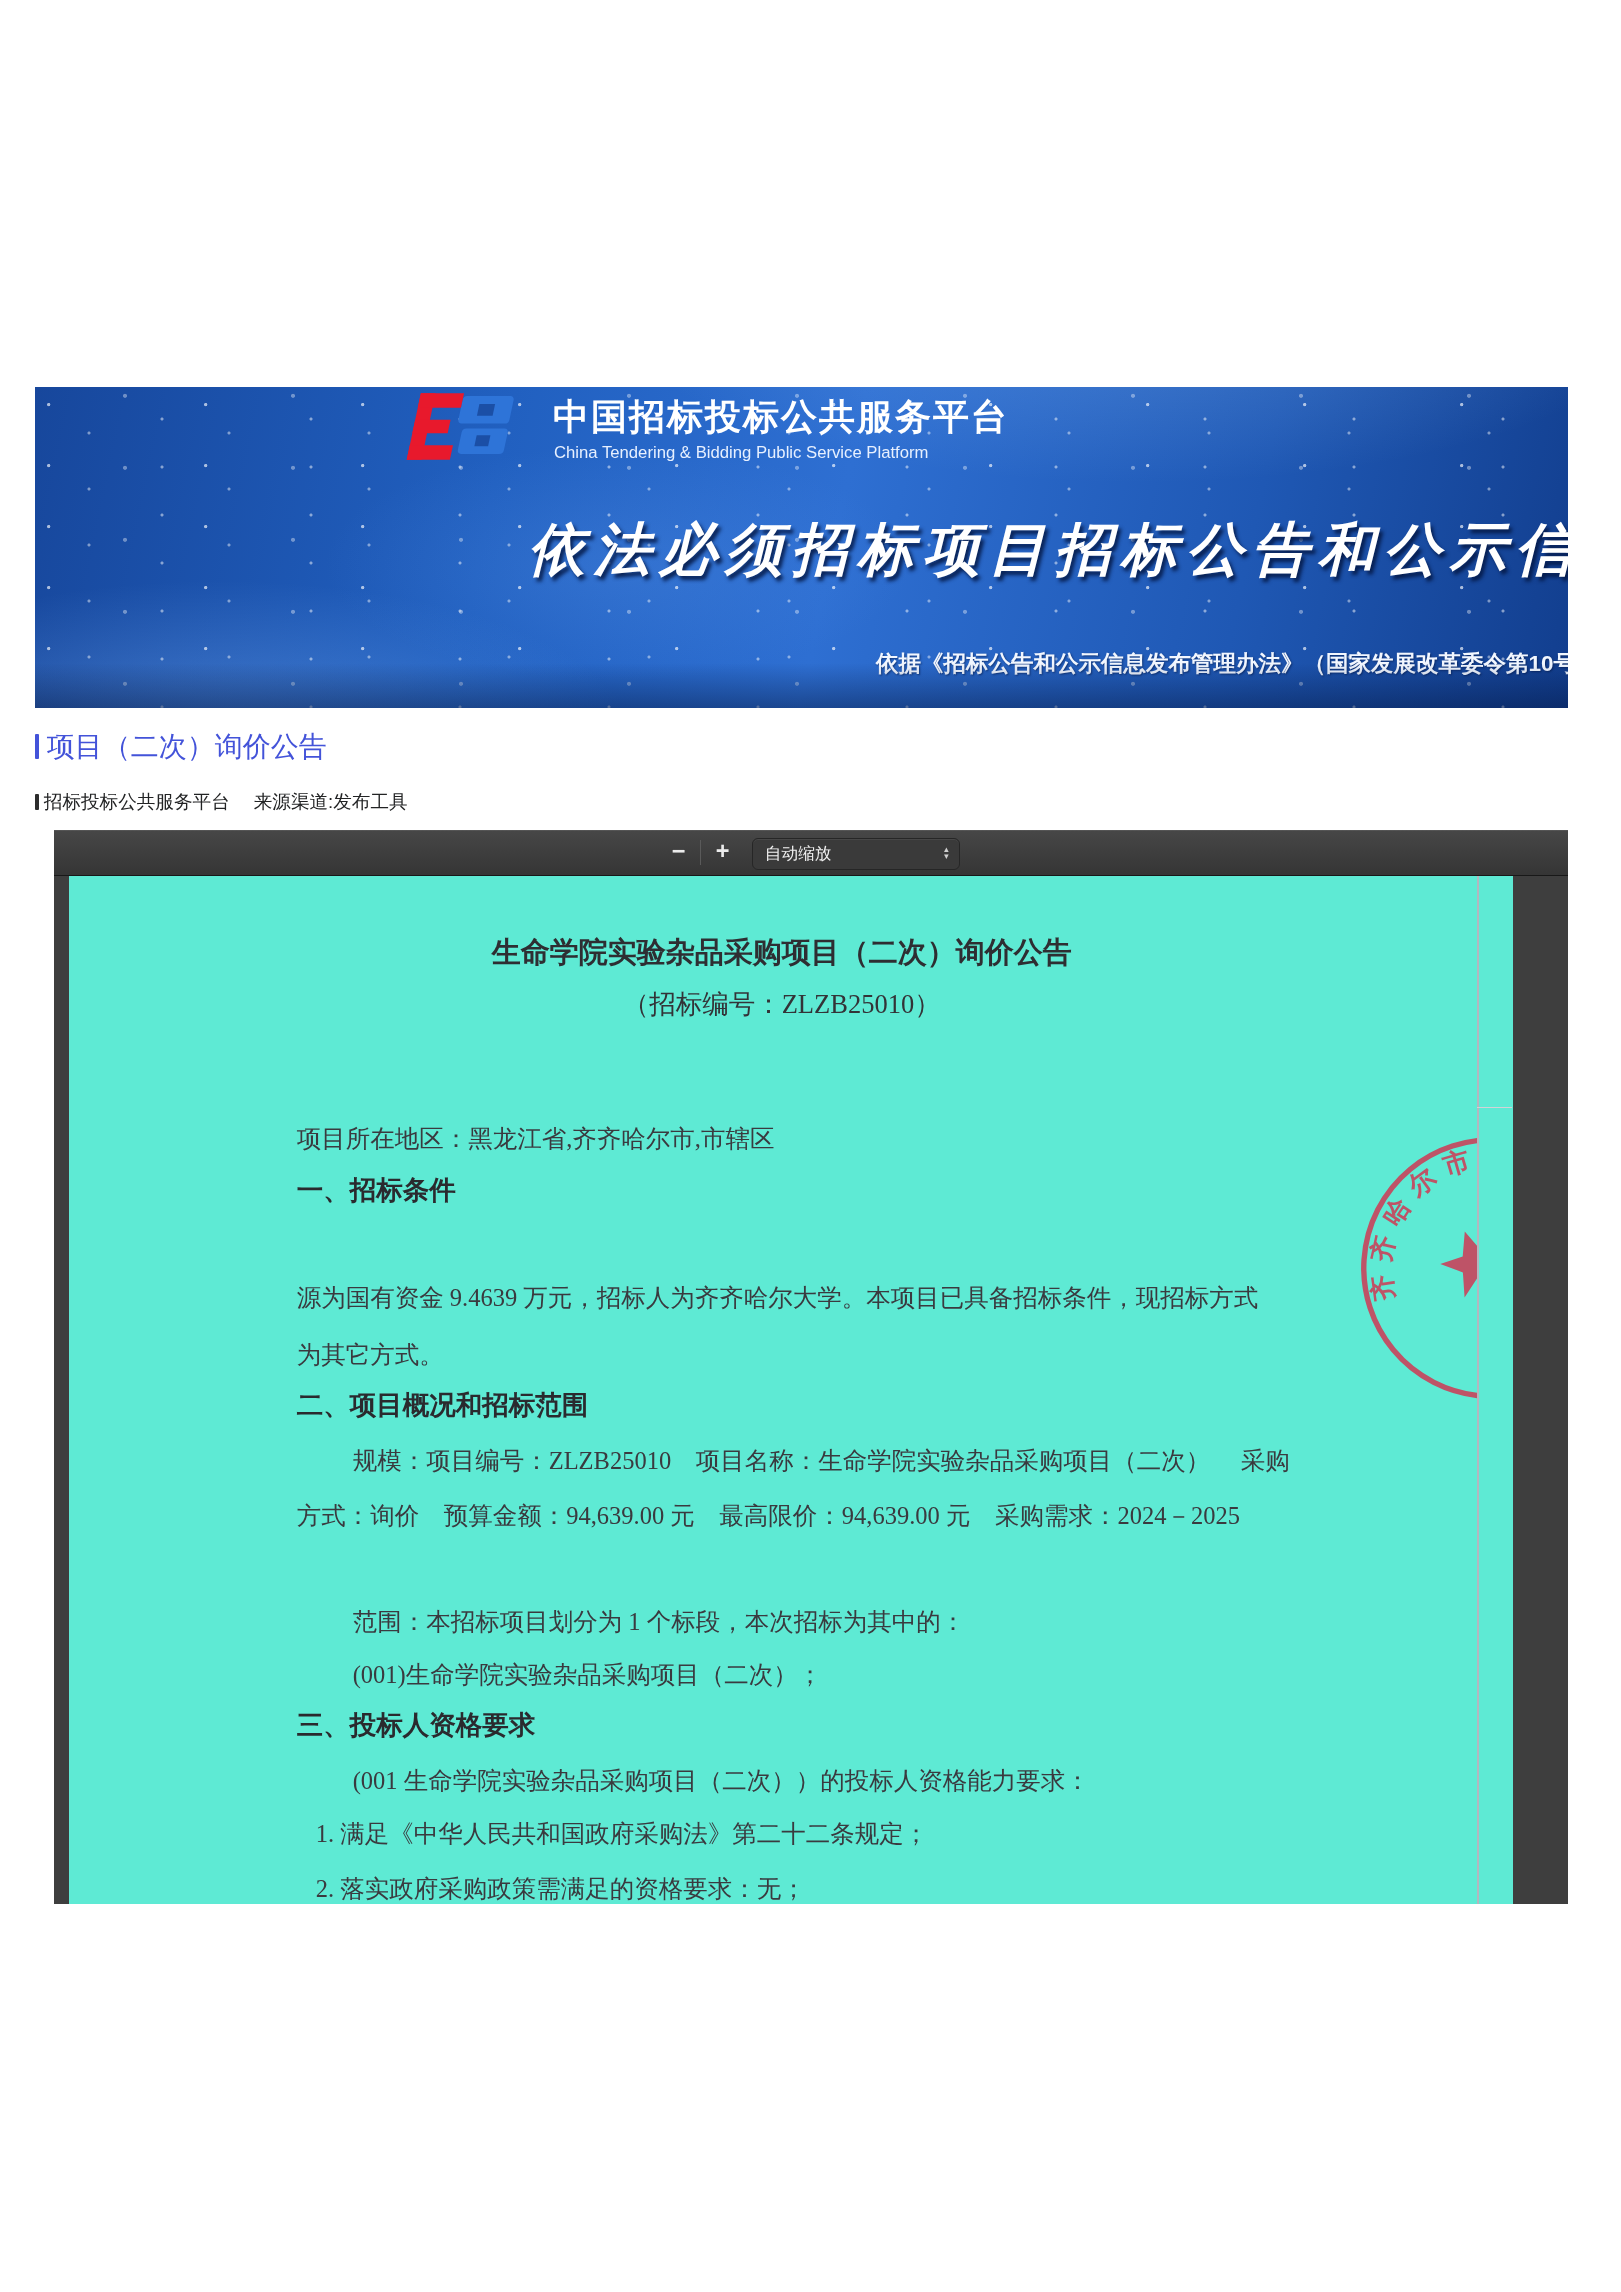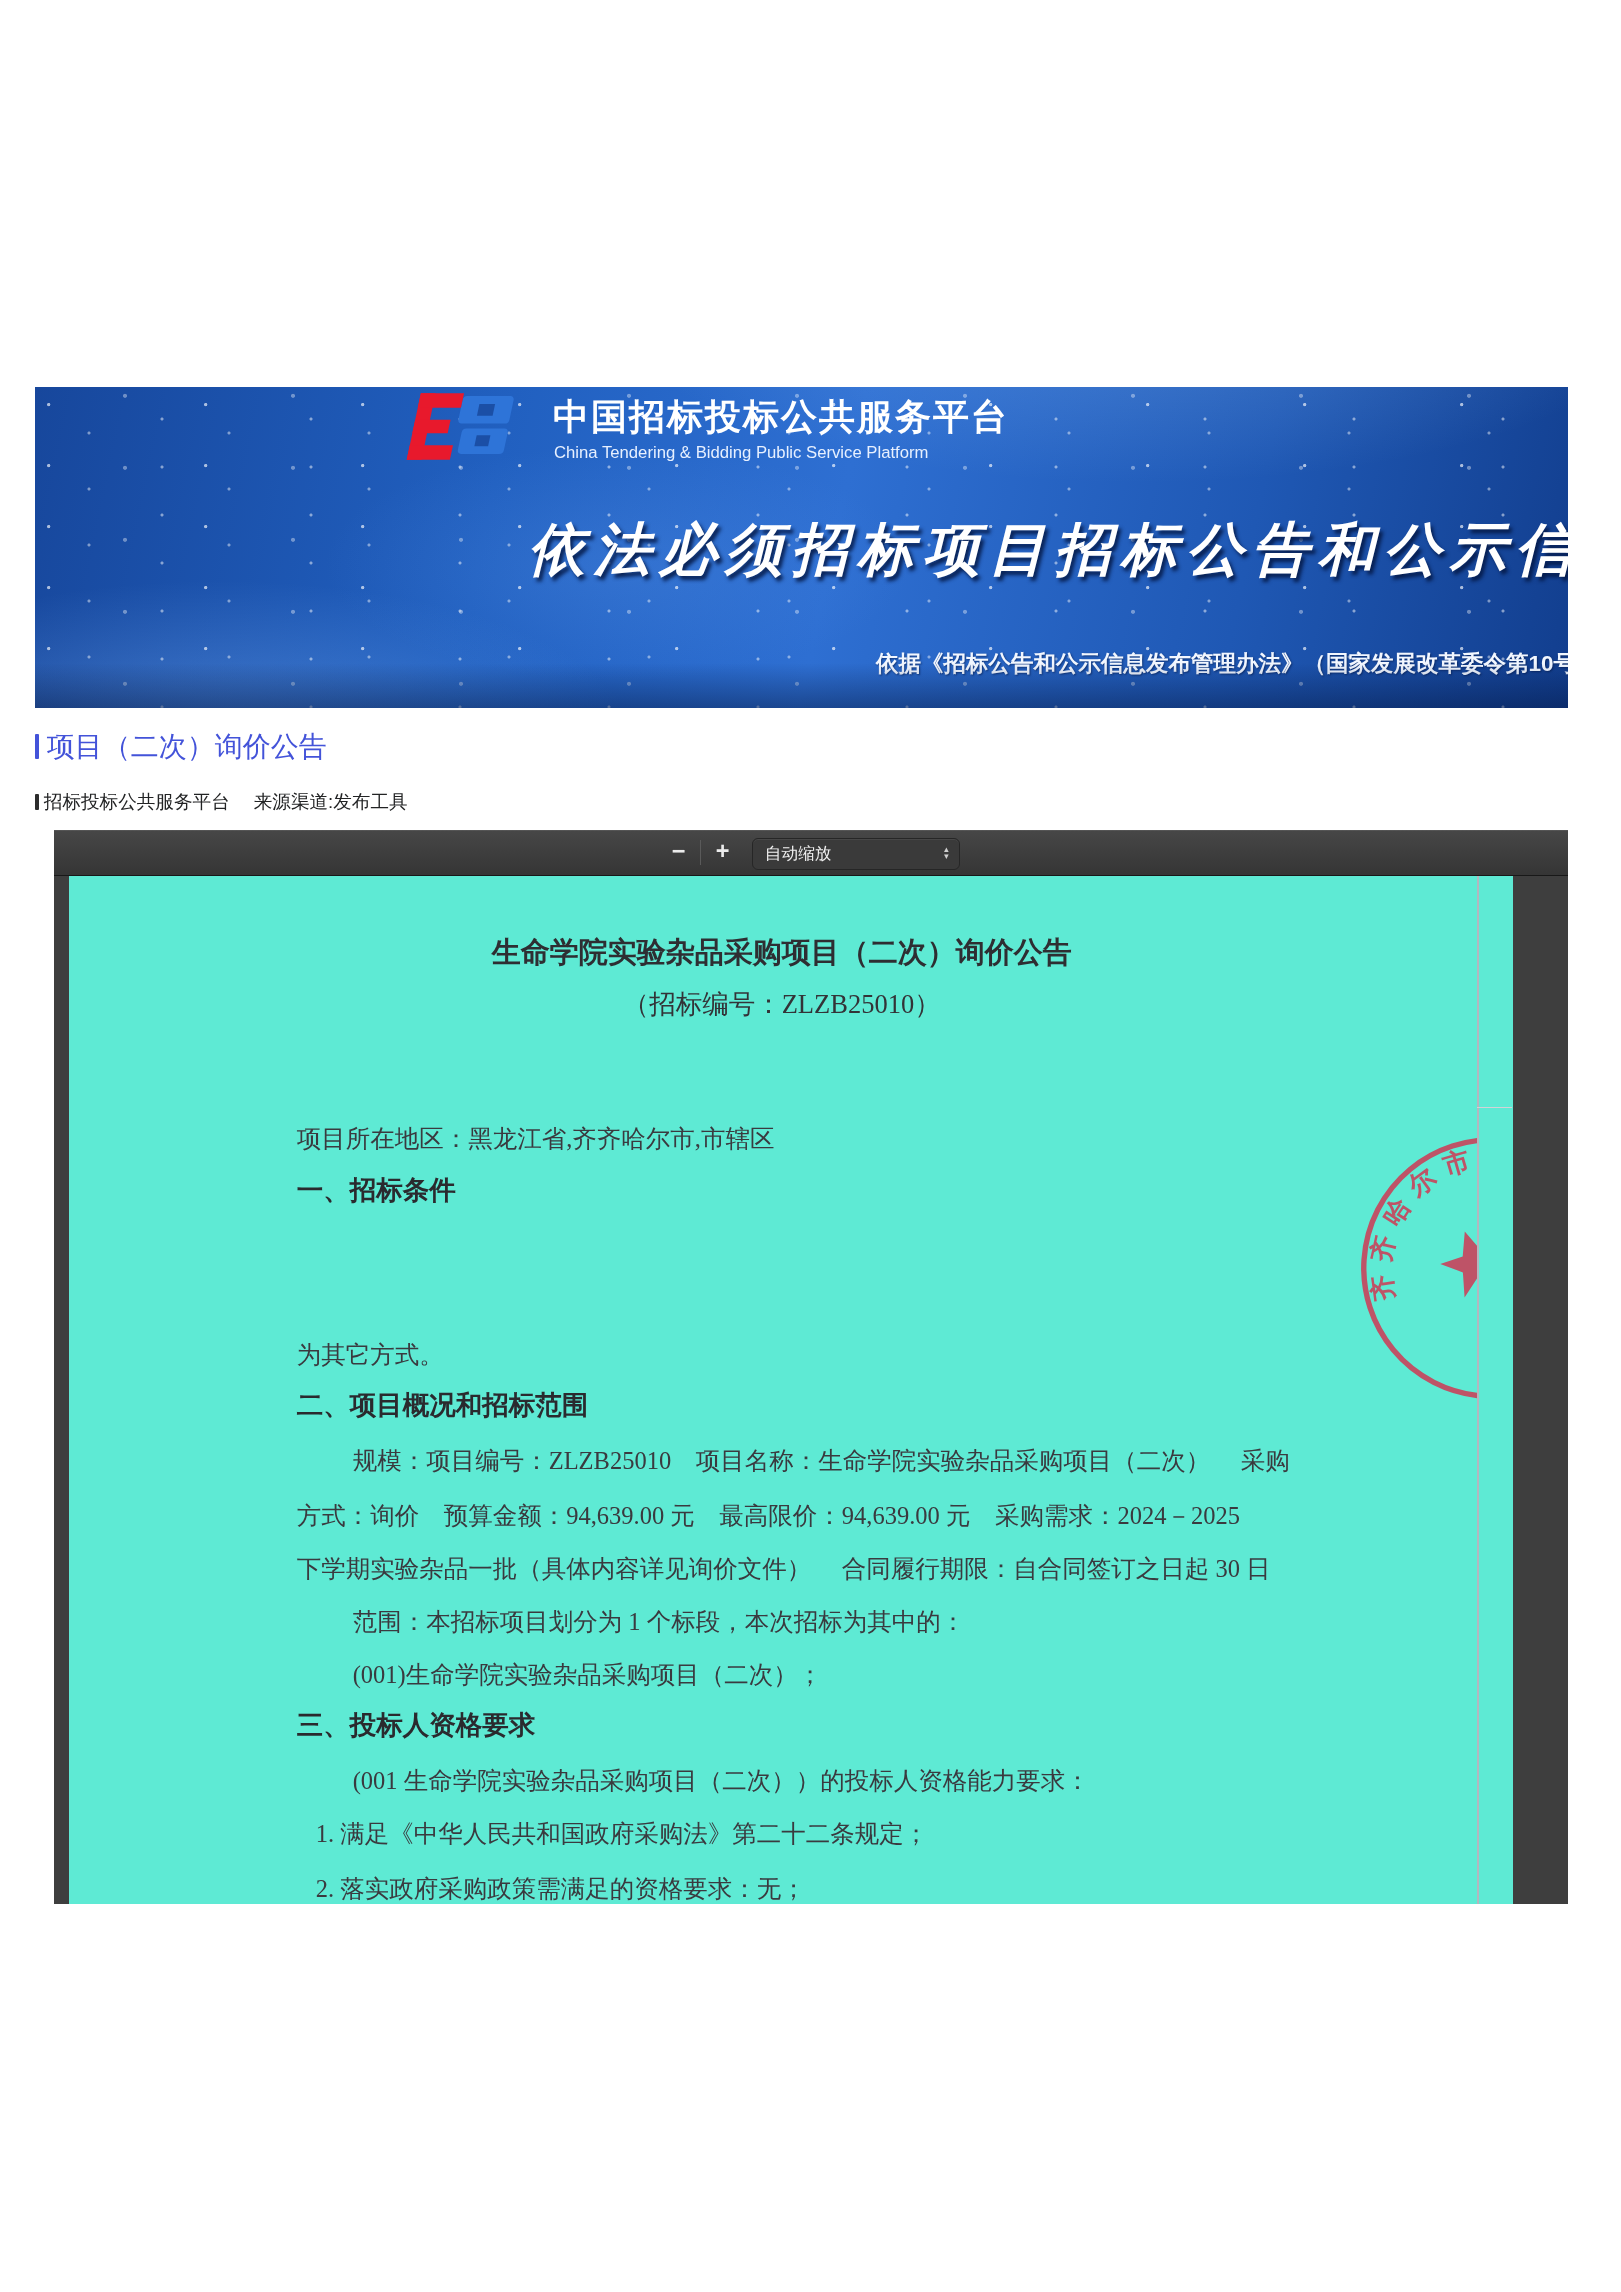--- a/index.html
+++ b/index.html
@@ -118,25 +118,25 @@
 
   <div class="doc-page">
     <div class="scan-line-v"></div>
     <div class="scan-line-h"></div>
 
     <div class="doc-title">生命学院实验杂品采购项目（二次）询价公告</div>
     <div class="doc-subtitle">（招标编号：ZLZB25010）</div>
 
     <div class="ln flush" style="top:247px">项目所在地区：黑龙江省,齐齐哈尔市,市辖区</div>
     <div class="ln b" style="top:299px">一、招标条件</div>
+    <div class="ln flush" style="top:406px">源为国有资金 9.4639 万元，招标人为齐齐哈尔大学。本项目已具备招标条件，现招标方式</div>
     <div class="ln flush" style="top:463px">为其它方式。</div>
     <div class="ln b" style="top:514px">二、项目概况和招标范围</div>
     <div class="ln ind" style="top:569px">规模：项目编号：ZLZB25010　项目名称：生命学院实验杂品采购项目（二次）　 采购</div>
     <div class="ln flush" style="top:624px">方式：询价　预算金额：94,639.00 元　最高限价：94,639.00 元　采购需求：2024－2025</div>
-    <div class="ln flush" style="top:677px">下学期实验杂品一批（具体内容详见询价文件）　 合同履行期限：自合同签订之日起 30 日</div>
     <div class="ln ind" style="top:730px">范围：本招标项目划分为 1 个标段，本次招标为其中的：</div>
     <div class="ln ind" style="top:783px">(001)生命学院实验杂品采购项目（二次）；</div>
     <div class="ln b" style="top:834px">三、投标人资格要求</div>
     <div class="ln ind" style="top:889px">(001 生命学院实验杂品采购项目（二次））的投标人资格能力要求：</div>
     <div class="ln num" style="top:942px">1. 满足《中华人民共和国政府采购法》第二十二条规定；</div>
     <div class="ln num" style="top:997px">2. 落实政府采购政策需满足的资格要求：无；</div>
 
     <div class="stamp-clip">
       <svg width="284" height="284" viewBox="0 0 290 290">
         <defs>

